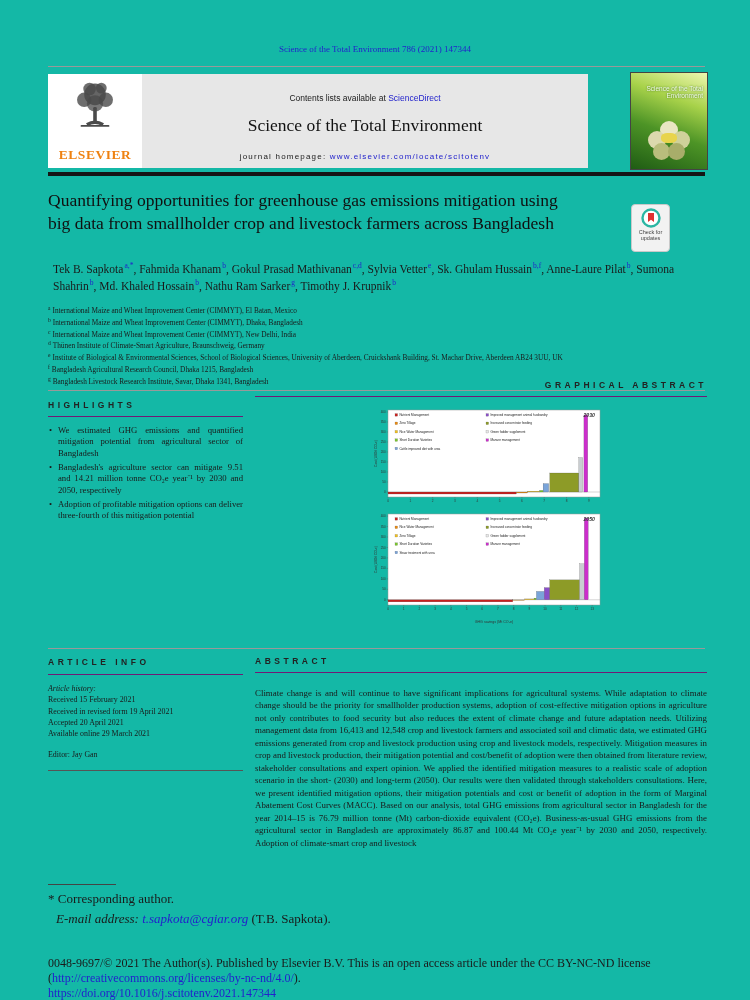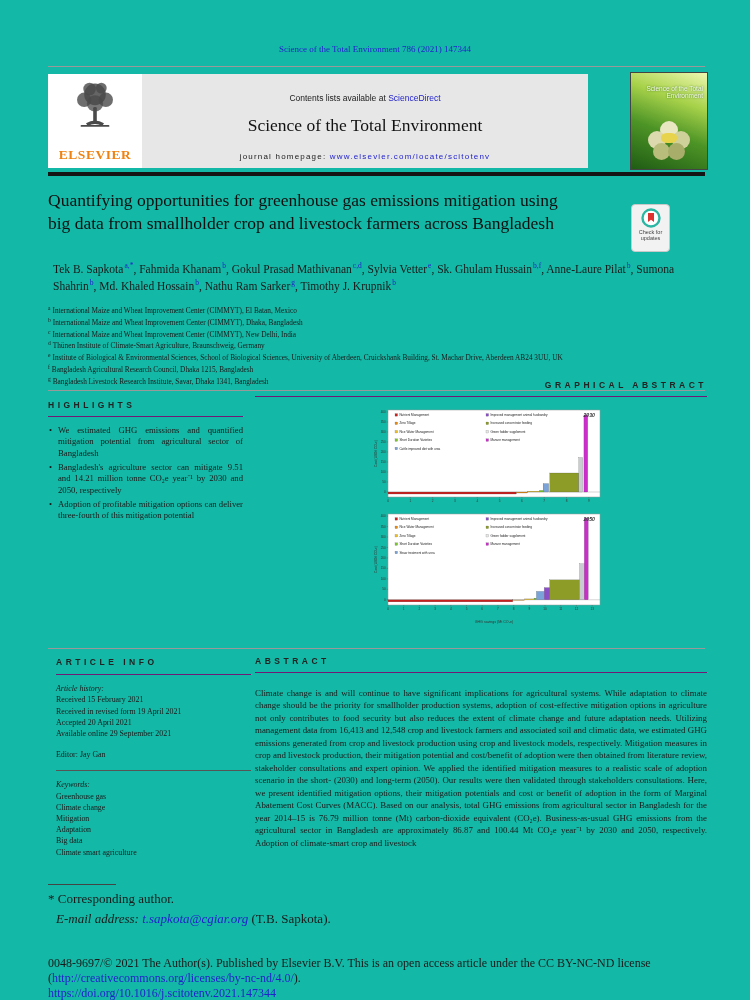--- a/index.html
+++ b/index.html
@@ -44,21 +44,21 @@
             letter-spacing:3.5px;color:#222;padding-bottom:6px;border-bottom:1px solid #701a75;margin-bottom:8px;}
   .hl-col{position:absolute;top:400px;left:48px;width:195px;}
   .hl-list{margin:2px 0 0;padding:0;list-style:none;font-size:8.7px;line-height:1.3;text-align:justify;}
   .hl-list li{position:relative;padding-left:10px;margin-bottom:3px;}
   .hl-list li::before{content:"\2022";position:absolute;left:1px;}
   .ga-col{position:absolute;top:380px;left:255px;width:452px;text-align:right;}
   .ga-charts{margin-left:118px;margin-top:4px;}
   .ga-charts svg{display:block;}
 
   
-  .info-col{position:absolute;top:656px;left:56px;width:195px;font-size:7.9px;line-height:1.42;}
+  .info-col{position:absolute;top:656px;left:48px;width:195px;font-size:7.9px;line-height:1.42;}
   .it{font-style:italic;}
   .info-block{margin-bottom:10px;}
   .info-sep{border-top:1px solid #555;margin:10px 0 8px;width:100%;}
   .abs-col{position:absolute;top:656px;left:255px;width:452px;}
   .abs-text{font-size:8.9px;line-height:1.40;text-align:justify;margin-top:14px;}
 
   
   .footnote{position:absolute;top:884px;left:48px;width:300px;font-size:13px;line-height:1.5;}
   .fn-rule{width:68px;border-top:1px solid #444;margin-bottom:4px;}
   .doi{position:absolute;top:986px;left:48px;font-size:12px;}
@@ -326,33 +326,24 @@
 
   <div class="rule-thin" style="top:648px;"></div>
 
   <div class="info-col">
     <div class="sec-head">ARTICLE INFO</div>
     <div class="info-block">
       <div class="it">Article history:</div>
       <div>Received 15 February 2021</div>
       <div>Received in revised form 19 April 2021</div>
       <div>Accepted 20 April 2021</div>
-      <div>Available online 29 September 2021</div>
+      <div>Available online 29 March 2021</div>
     </div>
     <div class="info-block">Editor: Jay Gan</div>
     <div class="info-sep"></div>
-    <div class="info-block">
-      <div class="it">Keywords:</div>
-      <div>Greenhouse gas</div>
-      <div>Climate change</div>
-      <div>Mitigation</div>
-      <div>Adaptation</div>
-      <div>Big data</div>
-      <div>Climate smart agriculture</div>
-    </div>
   </div>
 
   <div class="abs-col">
     <div class="sec-head">ABSTRACT</div>
     <div class="abs-text">Climate change is and will continue to have significant implications for agricultural systems. While adaptation to climate change should be the priority for smallholder production systems, adoption of cost-effective mitigation options in agriculture not only contributes to food security but also reduces the extent of climate change and future adaptation needs. Utilizing management data from 16,413 and 12,548 crop and livestock farmers and associated soil and climatic data, we estimated GHG emissions generated from crop and livestock production using crop and livestock models, respectively. Mitigation measures in crop and livestock production, their mitigation potential and cost/benefit of adoption were then obtained from literature review, stakeholder consultations and expert opinion. We applied the identified mitigation measures to a realistic scale of adoption scenario in the short- (2030) and long-term (2050). Our results were then validated through stakeholders consultations. Here, we present identified mitigation options, their mitigation potentials and cost or benefit of adoption in the form of Marginal Abatement Cost Curves (MACC). Based on our analysis, total GHG emissions from agricultural sector in Bangladesh for the year 2014–15 is 76.79 million tonne (Mt) carbon-dioxide equivalent (CO₂e). Business-as-usual GHG emissions from the agricultural sector in Bangladesh are approximately 86.87 and 100.44 Mt CO₂e year⁻¹ by 2030 and 2050, respectively. Adoption of climate-smart crop and livestock</div>
   </div>
 
   <div class="footnote">
     <div class="fn-rule"></div>
     <div>* Corresponding author.</div>

